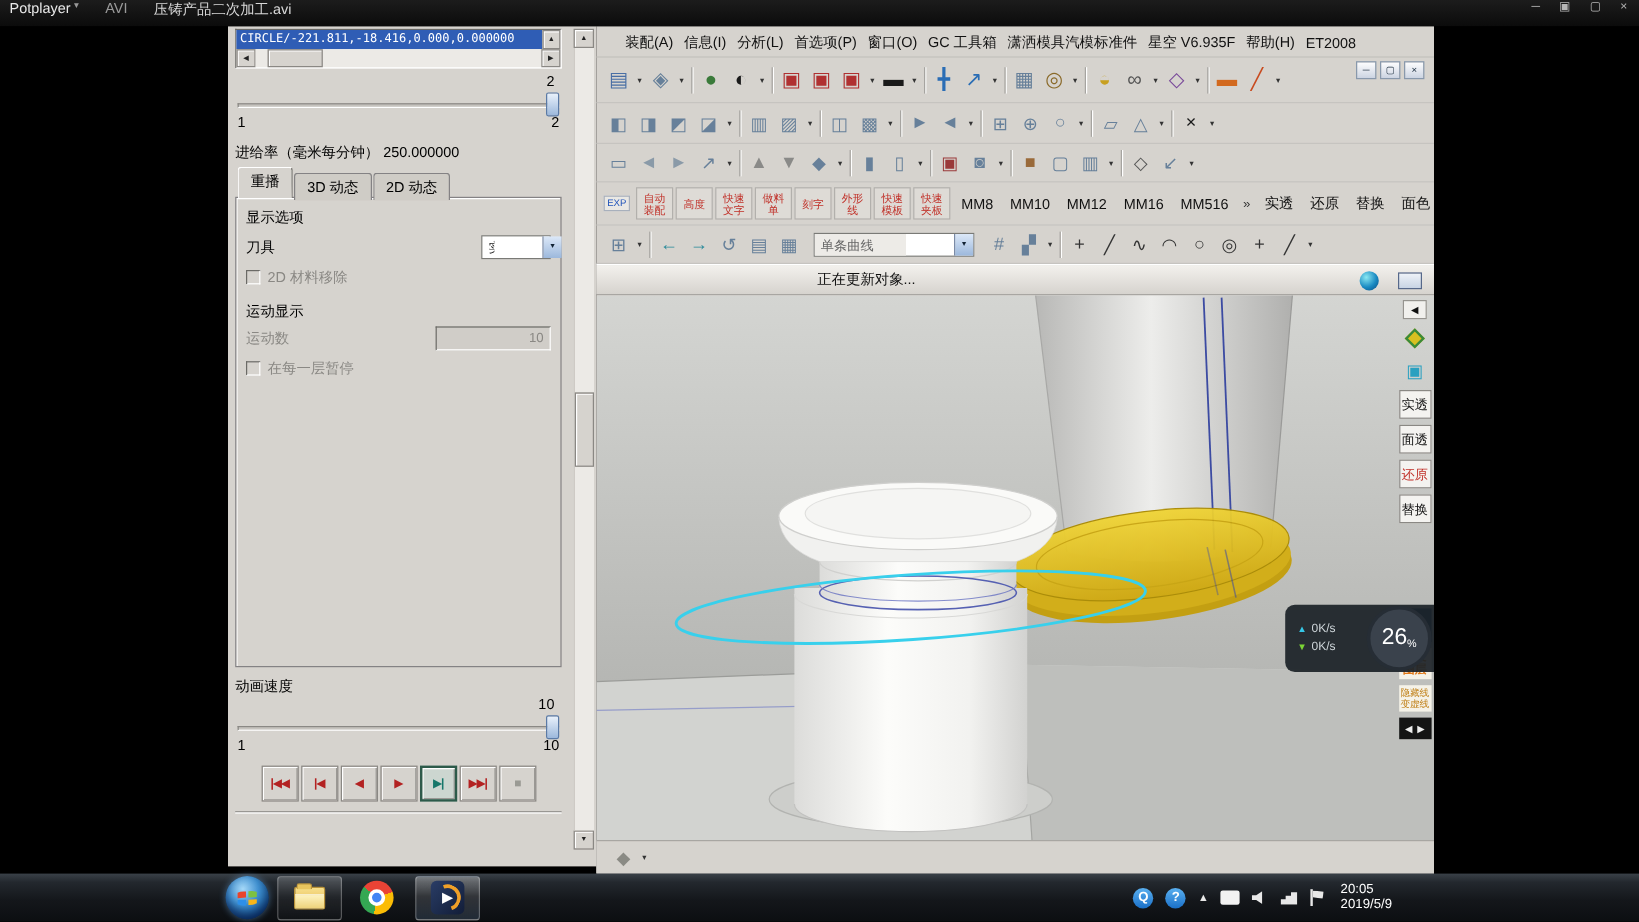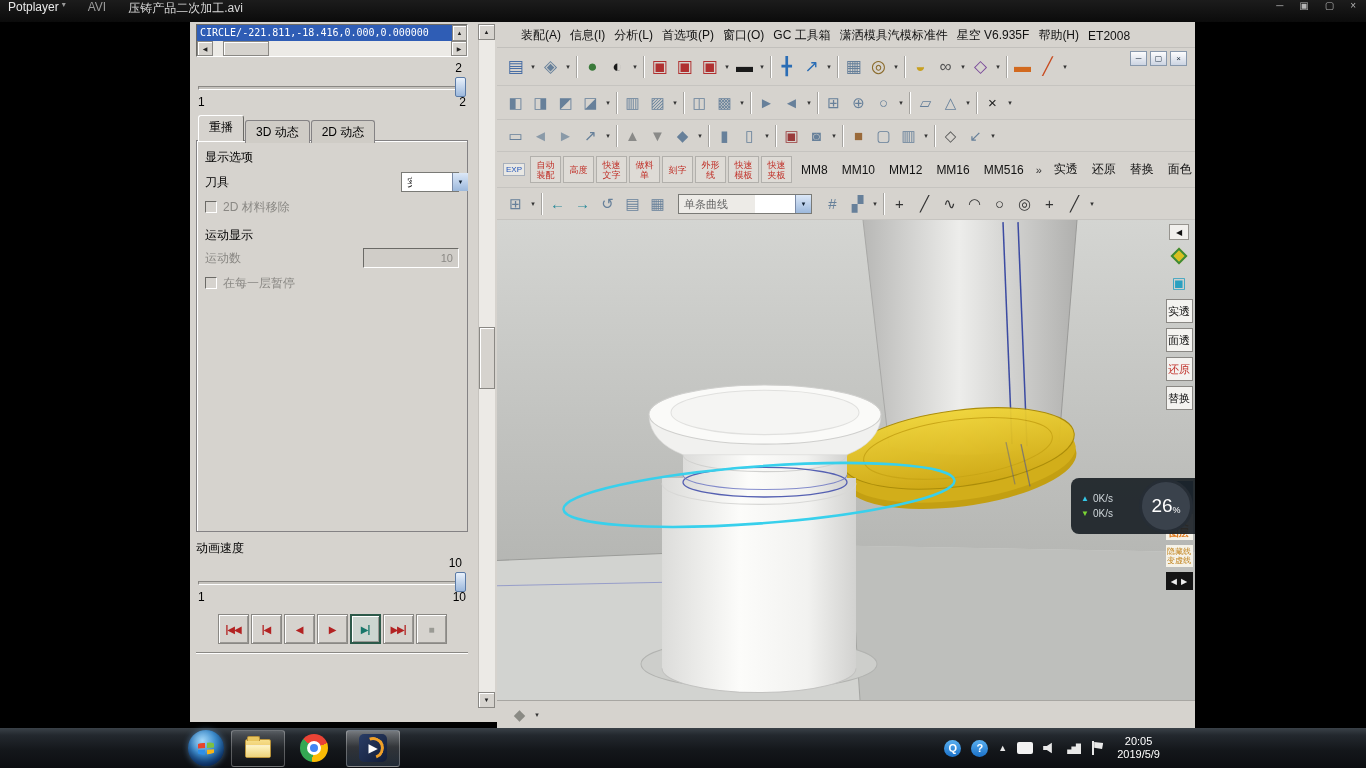--- a/index.html
+++ b/index.html
@@ -178,21 +178,21 @@
   .tray-up{color:#e8e8e8;font-size:9px;}
   .tray-kb{width:16px;height:12px;background:#f2f2f2;border-radius:2px;}
   .spk{width:14px;height:12px;background:#e8e8e8;
     clip-path:polygon(0 33%,26% 33%,62% 6%,62% 94%,26% 67%,0 67%);}
   .netico{width:14px;height:12px;background:#e8e8e8;
     clip-path:polygon(0 100%,0 62%,30% 62%,30% 38%,62% 38%,62% 12%,100% 12%,100% 100%);}
   .flagico{width:12px;height:14px;position:relative;}
   .flagico:before{content:"";position:absolute;left:1px;top:0;bottom:0;width:2px;background:#e8e8e8;}
   .flagico:after{content:"";position:absolute;left:3px;top:1px;width:9px;height:7px;background:#e8e8e8;
     clip-path:polygon(0 0,100% 15%,88% 100%,0 82%);}
-  .clock{margin:0 206px 0 14px;color:#fff;font-size:11px;text-align:center;line-height:13px;white-space:nowrap;}
+  .clock{margin:0 206px 0 14px;color:#fff;font-size:11px;line-height:13px;white-space:nowrap;}
 
   
   .wm{position:absolute;right:0;top:726px;width:198px;height:42px;background:#fff;display:flex;
     align-items:center;gap:7px;padding-left:10px;}
   .wm-logo{width:31px;height:31px;border-radius:50%;border:3px solid #2a2a2a;color:#c02020;
     font-weight:bold;font-style:italic;font-size:12px;display:flex;align-items:center;justify-content:center;flex:none;}
   .wm-name{color:#d02020;font-size:19px;font-weight:bold;letter-spacing:3px;line-height:20px;}
   .wm-domain{color:#9a9a9a;font-size:8px;letter-spacing:.5px;}
 </style>
 </head>
@@ -234,20 +234,21 @@
         <div class="val-right">2</div>
         <div class="slider">
           <div class="track"></div>
           <div class="thumb"></div>
         </div>
         <div class="minmax">
           <span>1</span>
           <span>2</span>
         </div>
 
+        <div class="feed">进给率（毫米每分钟） 250.000000</div>
 
         <div class="tabs">
             <span class="tab active">重播</span>
             <span class="tab">3D 动态</span>
             <span class="tab">2D 动态</span>
           </div>
 
         <div class="tabpanel">
           <div class="h12">显示选项</div>
           <div class="drow">
@@ -479,20 +480,25 @@
             <span class="ti" style="color: rgb(51, 51, 51);">∿</span>
             <span class="ti" style="color: rgb(51, 51, 51);">◠</span>
             <span class="ti" style="color: rgb(51, 51, 51);">○</span>
             <span class="ti" style="color: rgb(51, 51, 51);">◎</span>
             <span class="ti" style="color: rgb(51, 51, 51);">+</span>
             <span class="ti" style="color: rgb(51, 51, 51);">╱</span>
             <span class="tb-dd">▾</span>
           </span>
       </div>
 
+      <div class="statusbar">
+        <span class="status-text">正在更新对象...</span>
+        <span class="globe"></span>
+        <span class="winicon"></span>
+      </div>
 
       <div class="viewport">
         <svg viewBox="0 0 698 454" preserveAspectRatio="none">
           <defs>
             <linearGradient id="bgG" x1="0" y1="0" x2="0" y2="1">
               <stop offset="0" stop-color="#d4d5d2"></stop>
                 <stop offset="1" stop-color="#a9aaa7"></stop>
             </linearGradient>
             <linearGradient id="gCyl" x1="0" y1="0" x2="1" y2="0">
               <stop offset="0" stop-color="#dcdcda"></stop>

